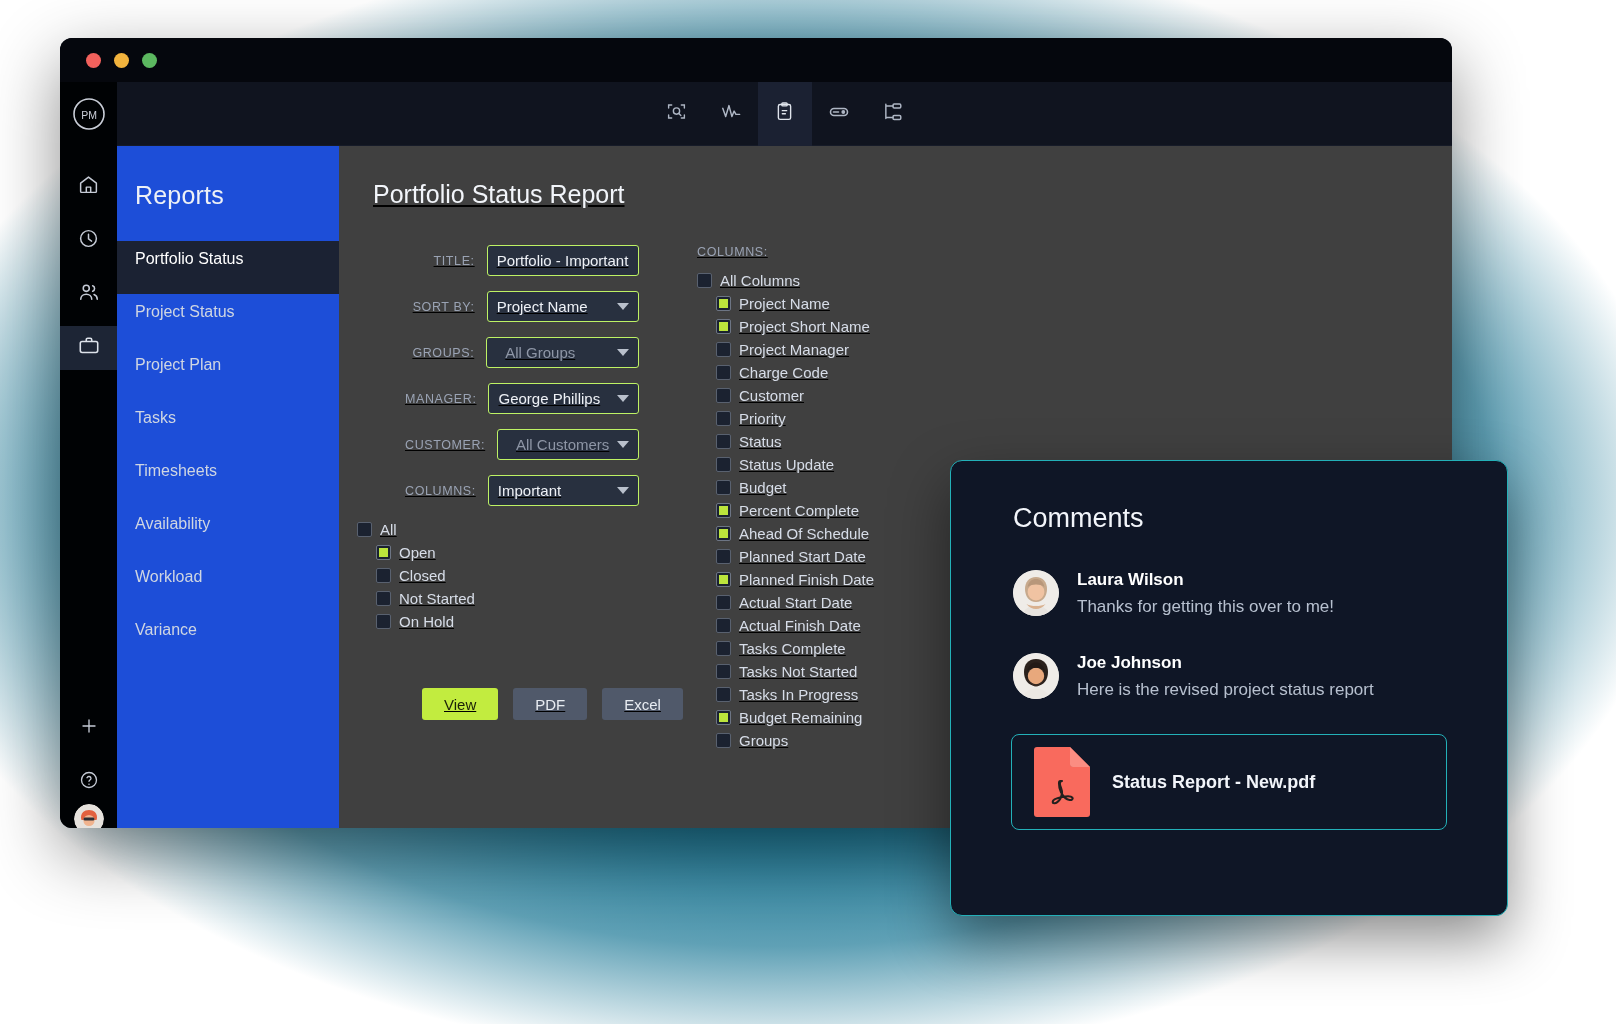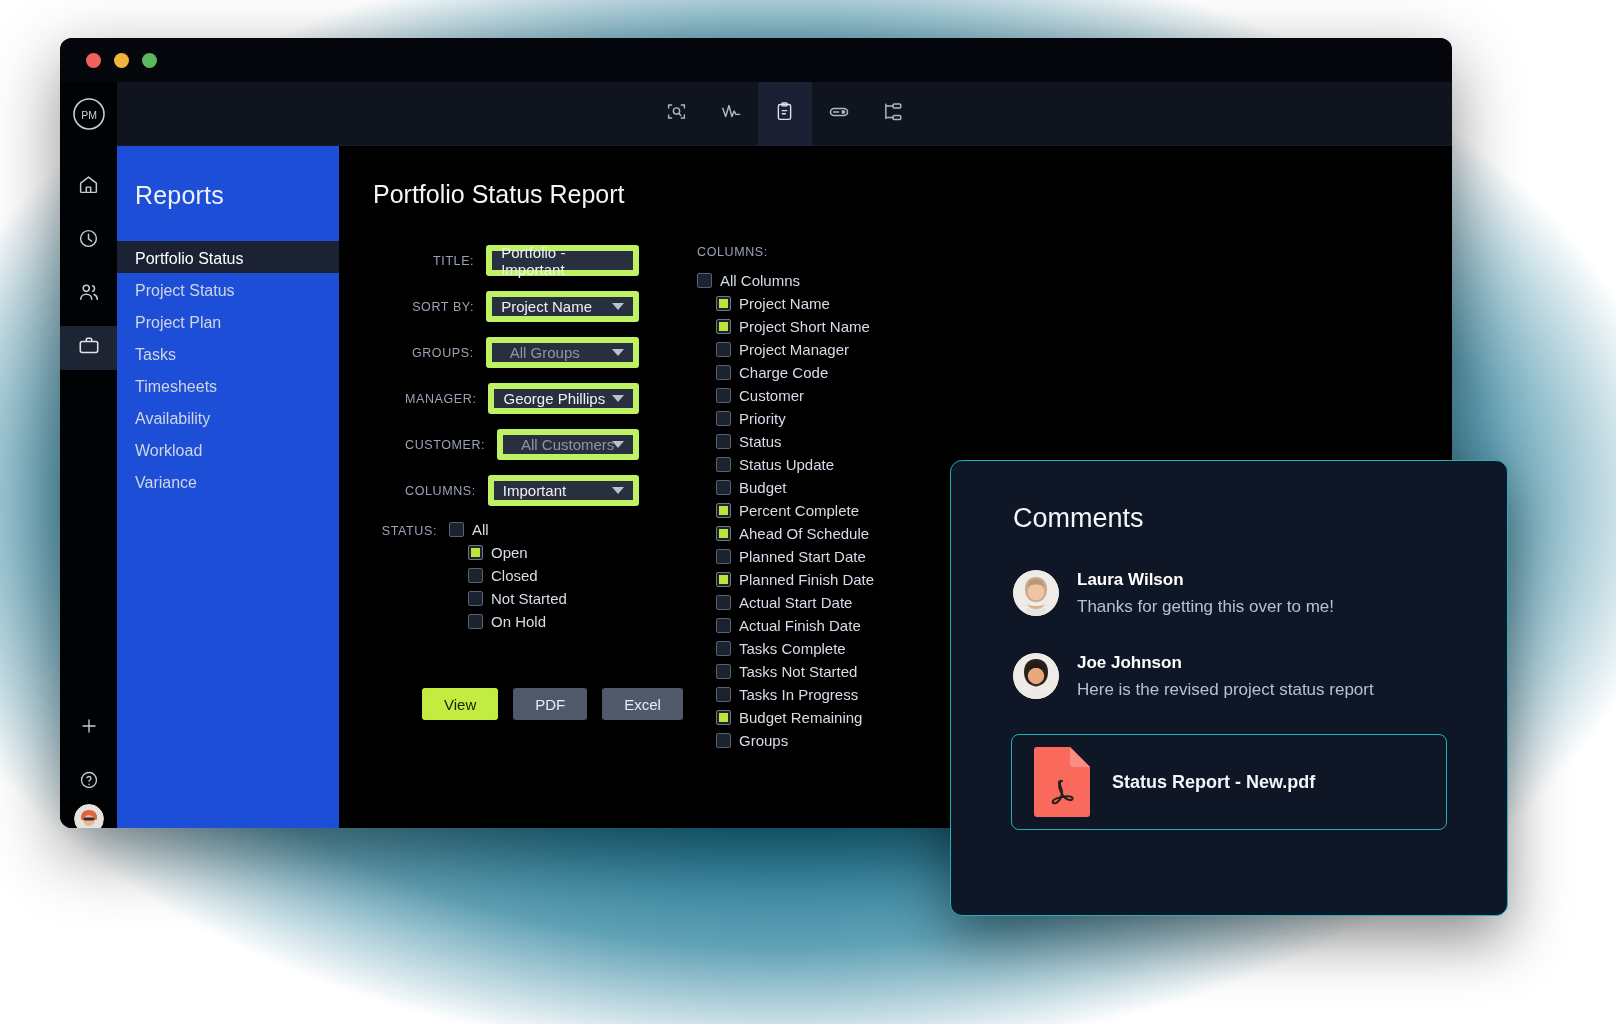--- a/index.html
+++ b/index.html
@@ -38,34 +38,34 @@
   .toolbar { height:64px; background:#10141f; display:flex; align-items:center; justify-content:center; gap:0; border-bottom:1px solid #161b28; }
   .tb-btn { width:54px; height:64px; display:flex; align-items:center; justify-content:center; cursor:pointer; }
   .tb-btn.active { background:#1b2132; }
 
   .panes { flex:1; display:flex; min-height:0; }
 
   
   .reports-pane { width:222px; background:#1d4ed8; flex:none; }
   .reports-title { font-size:25px; color:#eef1f6; padding:35px 0 0 18px; letter-spacing:.2px; }
   .reports-list { margin-top:31px; }
-  .report-item { padding:9px 0 5px 18px; font-size:16px; color:#cfd6e2; cursor:pointer; }
+  .report-item { padding:9px 0 26px 18px; font-size:16px; color:#cfd6e2; cursor:pointer; }
   .report-item.active { background:#1b2233; color:#ffffff; }
 
   
-  .content { flex:1; background:#000000; position:relative; min-width:0; padding:0; }
+  .content { flex:1; background:#404040; position:relative; min-width:0; padding:0;text-decoration:underline; }
   .page-title { font-size:25px; color:#f2f5fa; padding:34px 0 0 34px; }
 
   .form-area { display:flex; padding:36px 0 0 0; }
 
   
   .form-col { width:300px; flex:none; padding-left:18px; }
   .f-row { display:flex; align-items:center; margin-bottom:15px;margin-left:48px; }
   .f-label { width:92px; text-align:right; font-size:12.5px; letter-spacing:.6px; color:#9aa3b4; padding-right:12px; }
-  .f-ctl { width:172px; height:31px; background:#28303f; border:6px solid #bef264; border-radius:3px;
+  .f-ctl { width:172px; height:31px; background:#28303f; border:1px solid #bef264; border-radius:3px;
            display:flex; align-items:center; padding:0 9px; font-size:15px; color:#eef1f6; position:relative; cursor:pointer; }
   .f-ctl.placeholder { color:#8e96a6;padding-left:18px; }
   .caret { position:absolute; right:9px; width:0; height:0; border-left:6px solid transparent; border-right:6px solid transparent; border-top:7px solid #b9c0cc; }
 
   .status-row { display:flex; margin-top:3px; }
   .status-lbl { width:92px; text-align:right; font-size:12.5px; letter-spacing:.6px; color:#9aa3b4; padding-right:12px; padding-top:3px; }
   .status-opts { display:flex; flex-direction:column; gap:6px; }
   .cbrow { display:flex; align-items:center; gap:8px; cursor:pointer; font-size:15px; color:#d7dde8; }
   .cbrow.indent { margin-left:19px; }
   .cb { width:15px; height:15px; border:1.5px solid #59616f; border-radius:2px; background:#1b2230; flex:none; display:flex; align-items:center; justify-content:center; }
@@ -302,21 +302,20 @@
 
               <div class="f-row">
                 <div class="f-label">COLUMNS:</div>
                 <div class="f-ctl">
                   <span>Important</span>
                   <span class="caret"></span>
                 </div>
               </div>
 
               <div class="status-row">
-                <div class="status-lbl">STATUS:</div>
                 <div class="status-opts">
                   <div class="cbrow">
                     <span class="cb"></span>
                     <span>All</span>
                   </div>
                   <div class="cbrow indent">
                     <span class="cb on"></span>
                     <span>Open</span>
                   </div>
                   <div class="cbrow indent">

